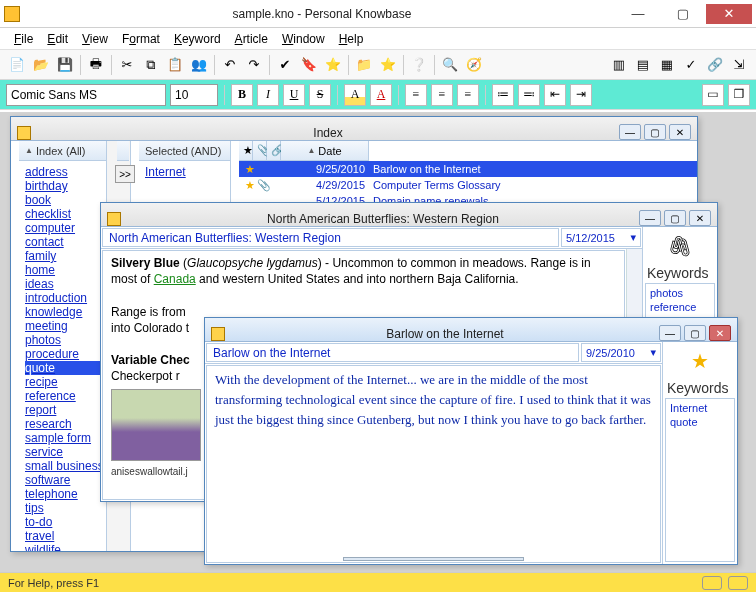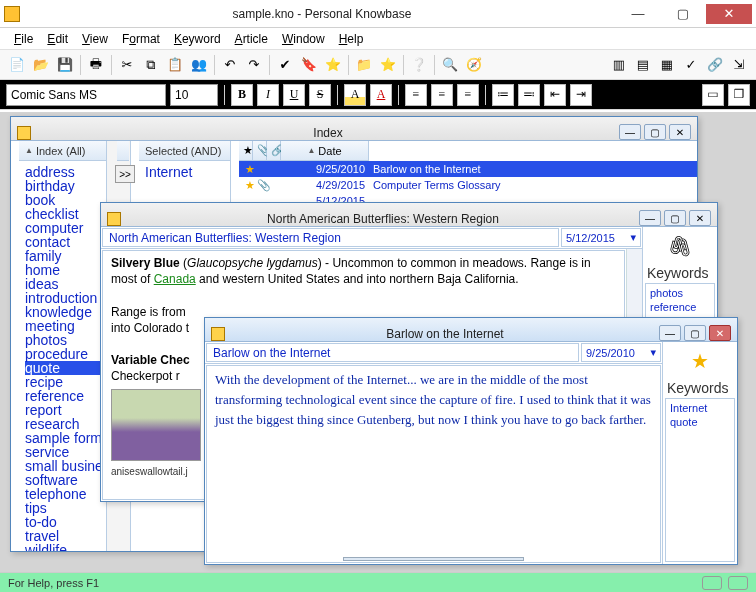--- a/index.html
+++ b/index.html
@@ -9,43 +9,43 @@
 .window-title { flex: 1; text-align: center; color: #222; font-size: 12px; }
 .win-controls { display: flex; gap: 1px; }
 .win-btn { width: 44px; height: 20px; display: flex; align-items: center; justify-content: center; font-size: 13px; color: #333; background: #fff; border: none; }
 .win-btn.close { background: #c75050; color: #fff; width: 46px; }
 .menubar { height: 22px; display: flex; align-items: center; padding: 2px 8px; gap: 2px; border-bottom: 1px solid #e0e0e0; }
 .menu-item { padding: 2px 6px; color: #000; cursor: default; }
 .menu-item u { text-decoration: underline; }
 .toolbar { height: 30px; display: flex; align-items: center; padding: 2px 6px; gap: 2px; border-bottom: 1px solid #d8d8d8; background: #f8f8f8; }
 .tb-btn { width: 22px; height: 22px; border: 1px solid transparent; display: flex; align-items: center; justify-content: center; font-size: 13px; cursor: pointer; }
 .tb-sep { width: 1px; height: 20px; background: #ccc; margin: 0 2px; }
-.fmt-toolbar { height: 30px; display: flex; align-items: center; padding: 2px 6px; gap: 4px; border-bottom: 1px solid #d8d8d8; background: #000000; }
+.fmt-toolbar { height: 30px; display: flex; align-items: center; padding: 2px 6px; gap: 4px; border-bottom: 1px solid #d8d8d8; background: #5eead4; }
 .font-select { width: 160px; height: 22px; border: 1px solid #999; padding: 0 4px; font-size: 12px; }
 .size-select { width: 48px; height: 22px; border: 1px solid #999; padding: 0 4px; font-size: 12px; }
 .fmt-btn { width: 22px; height: 22px; border: 1px solid #bbb; background: #fff; display: flex; align-items: center; justify-content: center; font-size: 12px; cursor: pointer; font-family: Verdana; }
 .workspace { position: absolute; top: 112px; left: 0; right: 0; bottom: 20px; background: #d4d4d4; }
-.statusbar { position: absolute; bottom: 0; left: 0; right: 0; height: 20px; background: #86efac; border-top: 1px solid #ccc; display: flex; align-items: center; padding: 0 8px; font-size: 11px; color: #333; gap: 40px; }
+.statusbar { position: absolute; bottom: 0; left: 0; right: 0; height: 20px; background: #fde047; border-top: 1px solid #ccc; display: flex; align-items: center; padding: 0 8px; font-size: 11px; color: #333; gap: 40px; }
 .status-right { margin-left: auto; display: flex; gap: 6px; }
 .status-icon { width: 20px; height: 14px; border: 1px solid #999; border-radius: 3px; }
 
 .child-window { position: absolute; background: #fff; border: 1px solid #5386bc; box-shadow: 2px 2px 6px rgba(0,0,0,0.2); }
 .child-titlebar { height: 24px; background: linear-gradient(#eaf2fb,#cde0f5); border-bottom: 1px solid #9bb8d8; display: flex; align-items: flex-end; padding: 0 6px; }
 .child-titlebar.inactive { background: linear-gradient(#f2f2f2,#e2e2e2); }
 .child-title { flex: 1; text-align: center; color: #222; font-size: 12px; }
 .child-icon { width: 14px; height: 14px; background: #ffd24a; border: 1px solid #aa7700; margin-right: 6px; }
 .child-controls { display: flex; gap: 3px; }
 .child-ctrl { width: 22px; height: 16px; border: 1px solid #8aa5c4; background: #e6eef8; display: flex; align-items: center; justify-content: center; font-size: 10px; cursor: pointer; border-radius: 2px; }
 .child-ctrl.close-red { background: #d46a6a; border-color: #a03030; color: #fff; }
 
 .idx-body { display: flex; height: calc(100% - 24px); }
 .idx-col { border-right: 1px solid #b8cde4; display: flex; flex-direction: column; padding-left: 8px; }
 .col-header { height: 20px; background: linear-gradient(#f4f8fd,#dde9f6); border-bottom: 1px solid #b8cde4; padding: 2px 6px; font-size: 11px; color: #333; display: flex; align-items: center; }
 .col-body { flex: 1; overflow: hidden; background: #fff; padding: 2px; }
-.idx-list { list-style: none; font-size: 14px; color: #1028c8; line-height: 14px; padding: 2px 4px; }
+.idx-list { list-style: none; font-size: 12px; color: #1028c8; line-height: 14px; padding: 2px 4px; text-decoration: underline; }
 .idx-list li { cursor: pointer; white-space: nowrap; }
 .idx-list li.selected { background: #2850e8; color: #fff; }
 .move-btn { width: 20px; height: 18px; border: 1px solid #999; background: #f0f0f0; font-size: 10px; margin: 4px auto; display: block; }
 .titles-header { display: flex; height: 20px; }
 .titles-header .cell { border-right: 1px solid #b8cde4; border-bottom: 1px solid #b8cde4; background: linear-gradient(#f4f8fd,#dde9f6); font-size: 11px; padding: 2px 4px; display: flex; align-items: center; }
 .title-row { display: flex; height: 16px; font-size: 11px; align-items: center; }
 .title-row.selected { background: #2850e8; color: #fff; }
 .title-row .c { padding: 0 4px; white-space: nowrap; overflow: hidden; }
 .title-row .c.date { color: #1028c8; width: 80px; text-align: right; }
 .title-row.selected .c.date { color: #fff; }
@@ -245,20 +245,21 @@
                 <span>📎</span>
               </div>
               <div class="c date">4/29/2015</div>
               <div class="c name">Computer Terms Glossary</div>
             </div>
             <div class="title-row">
               <div class="c icons">
                 <span></span>
               </div>
               <div class="c date">5/12/2015</div>
+              <div class="c name">Domain name renewals</div>
             </div>
           </div>
       </div>
     </div>
   </div>
 
   <div class="child-window" style="left:100px; top:90px; width:618px; height:300px;">
     <div class="child-titlebar inactive">
       <div class="child-icon"></div>
       <div class="child-title">North American Butterflies: Western Region</div>

